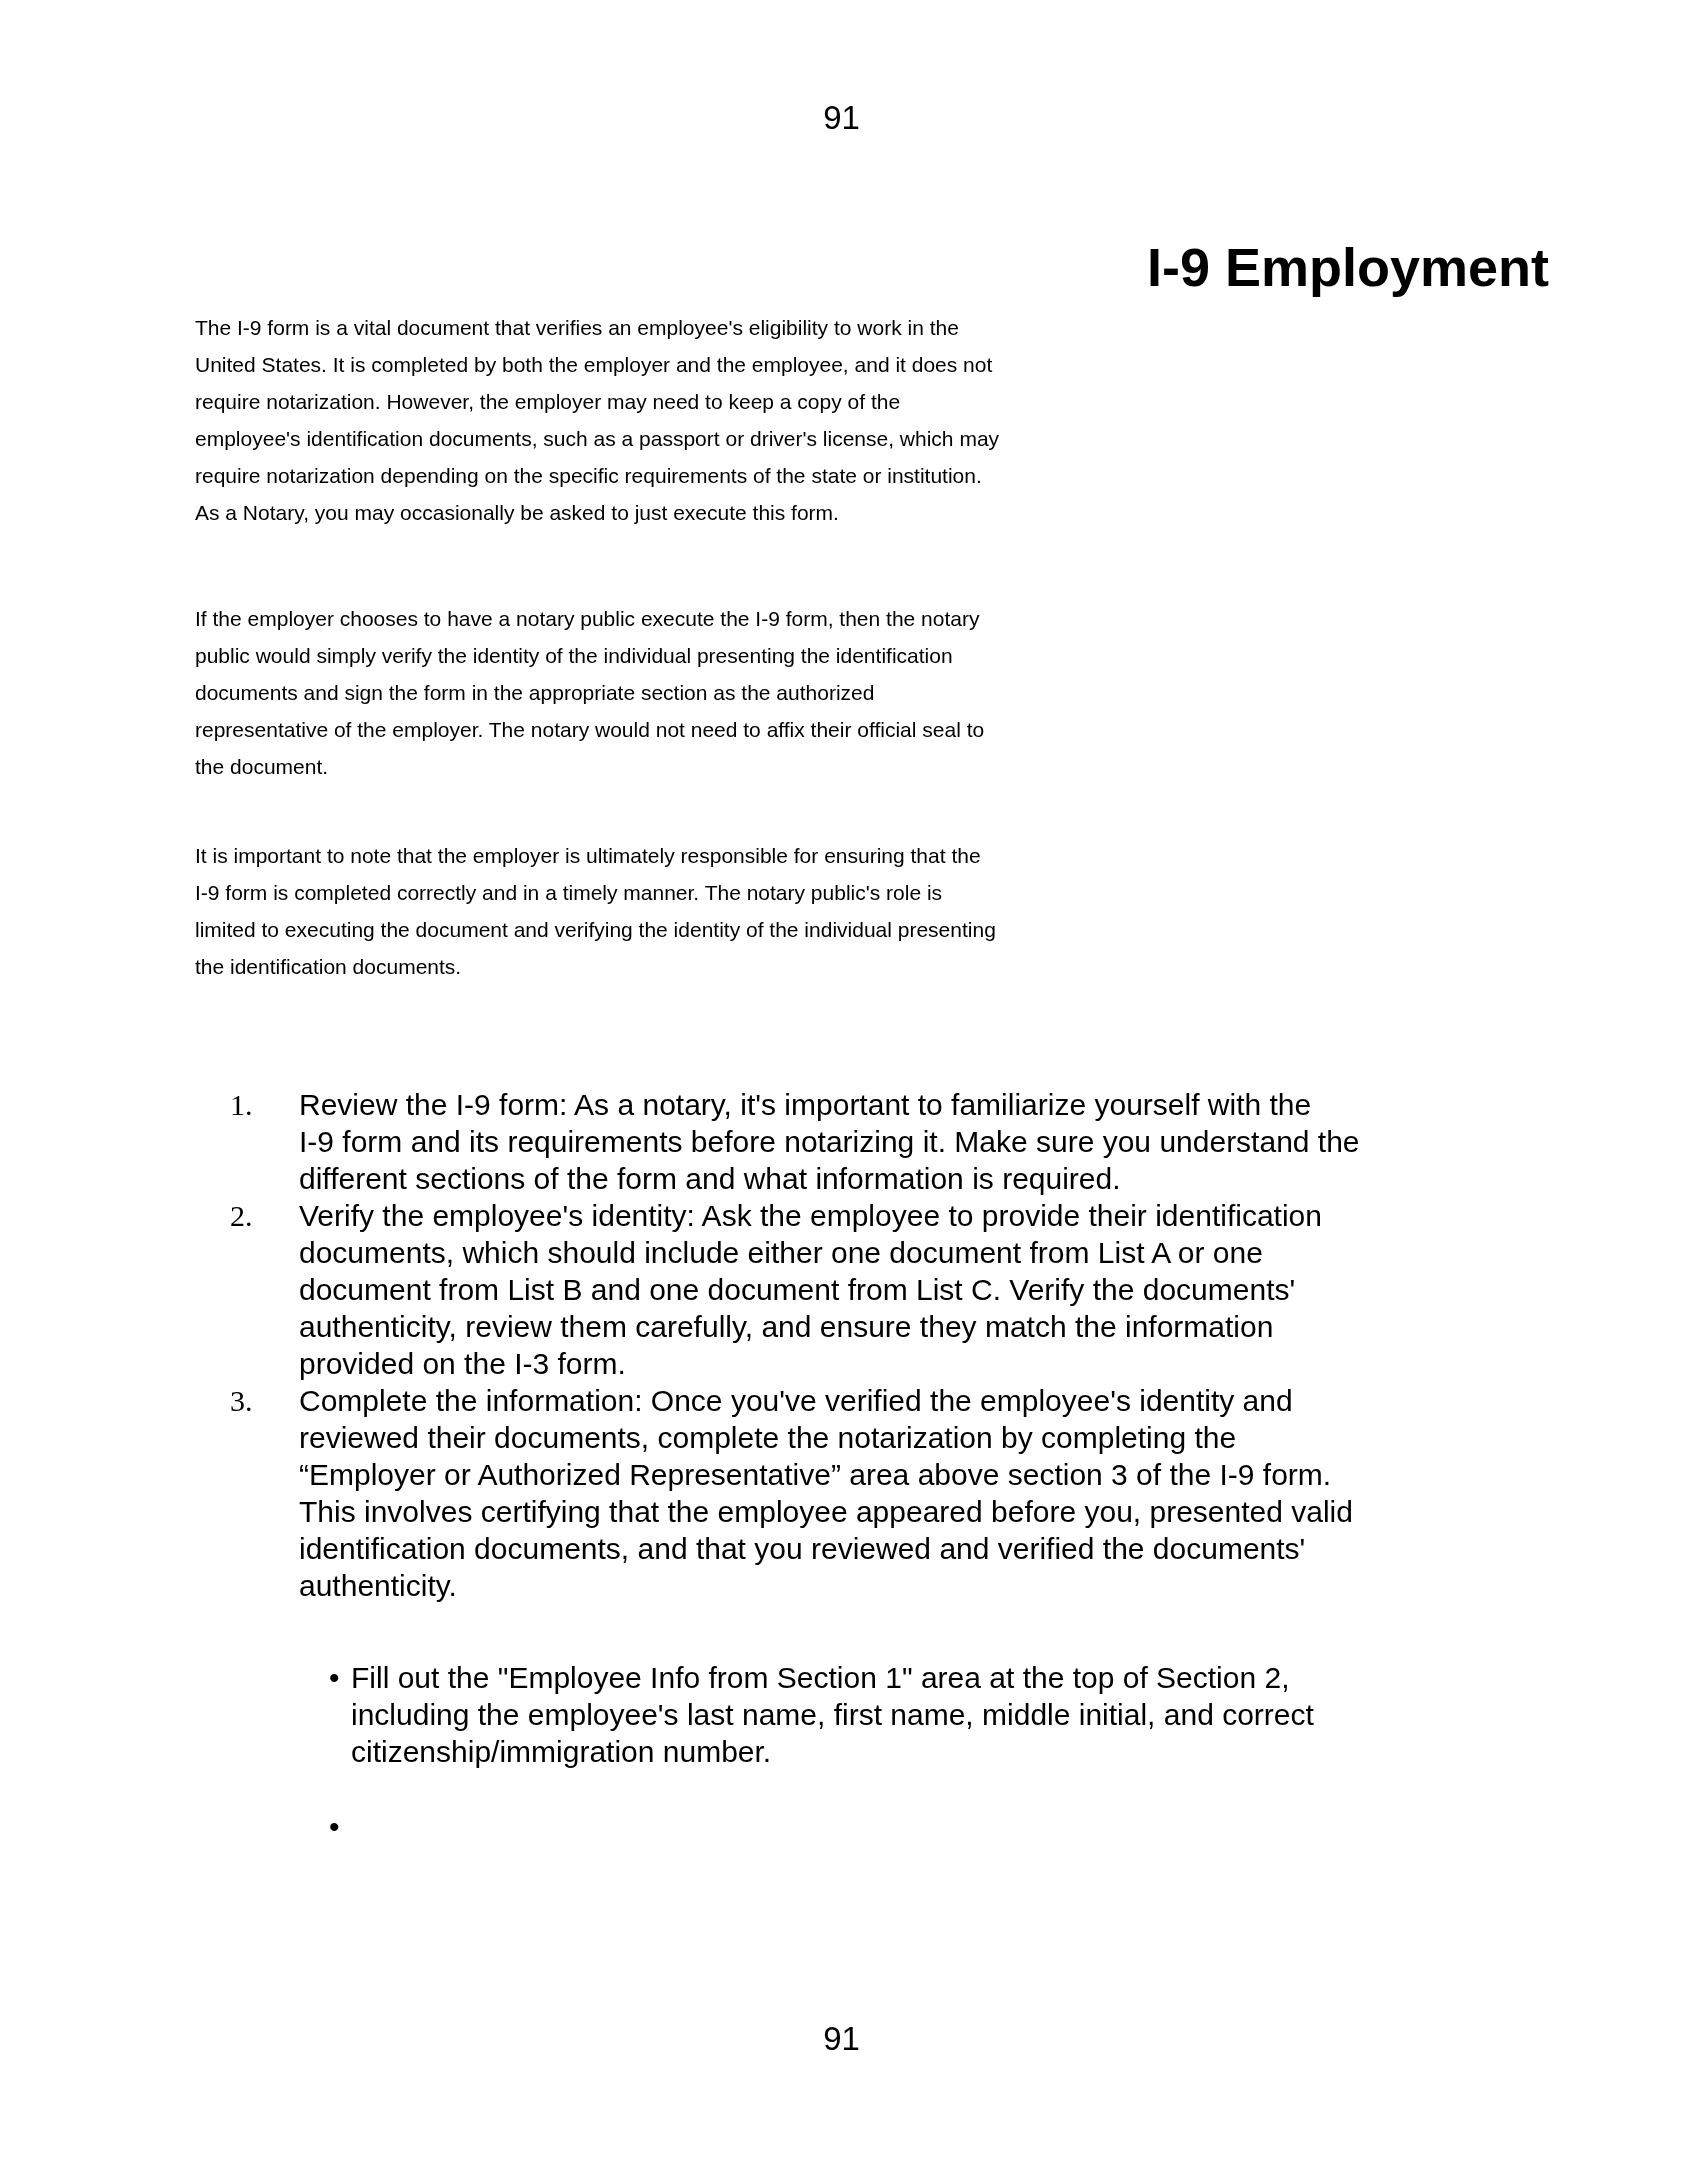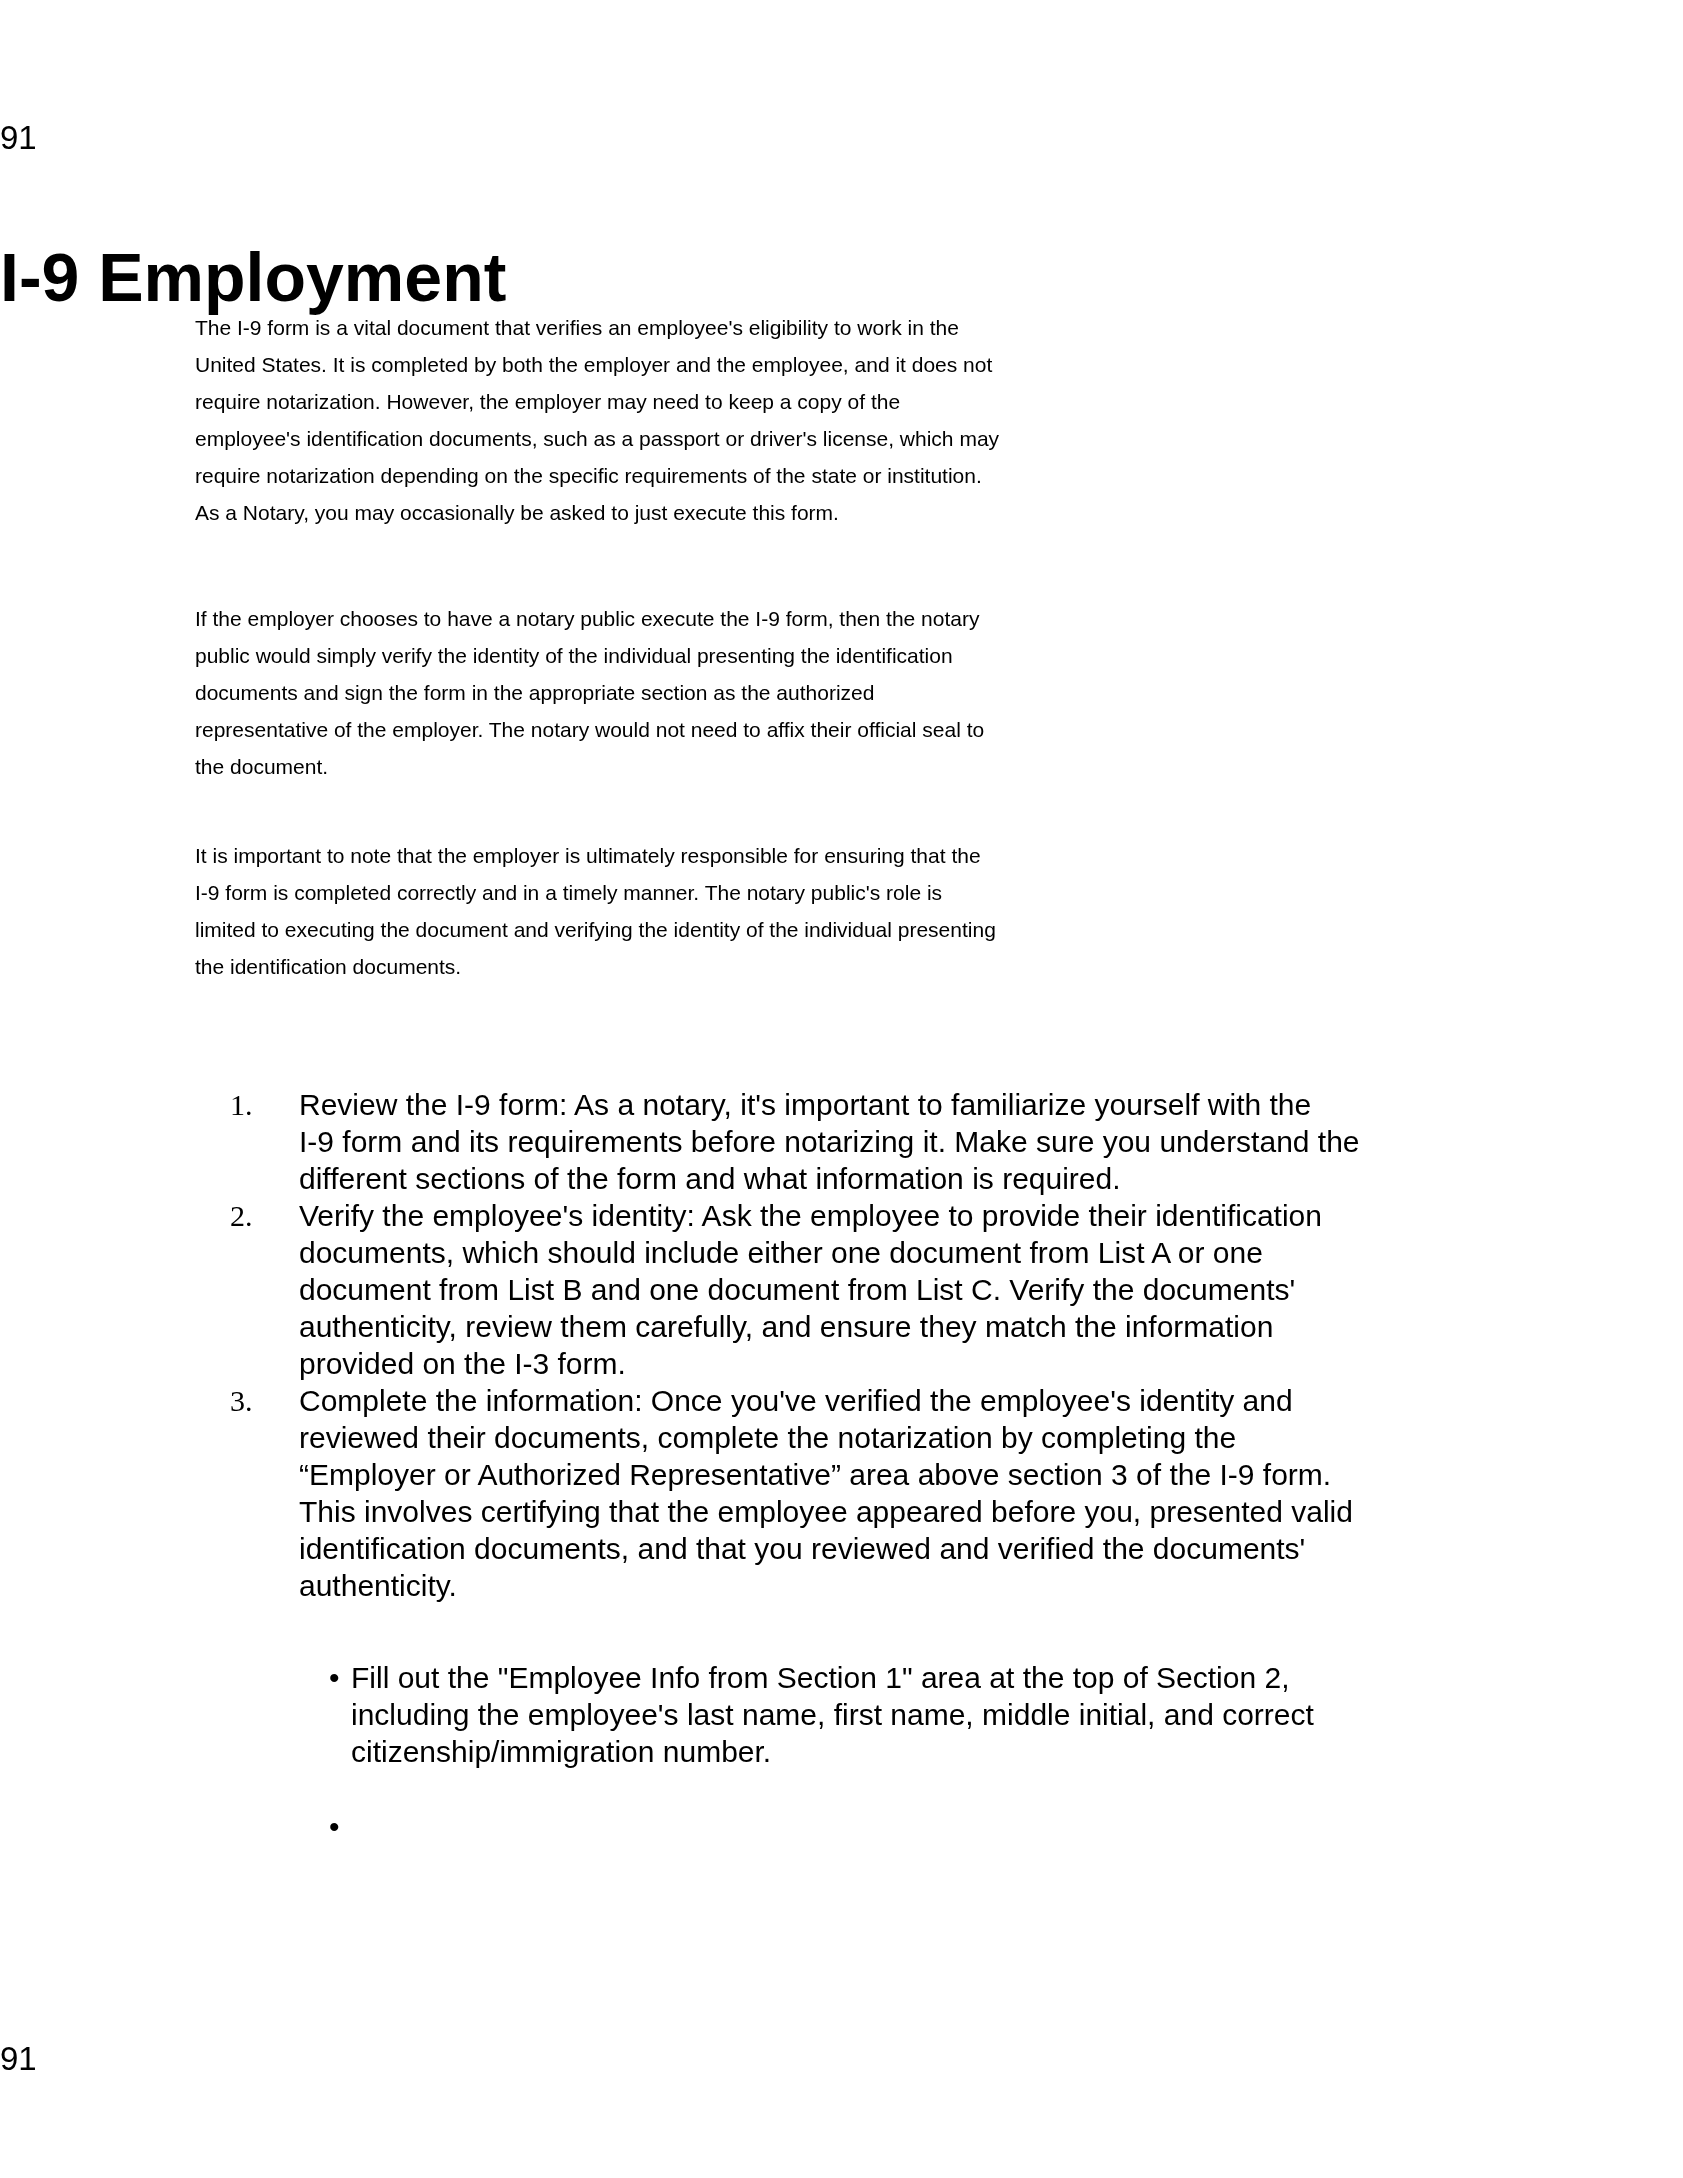--- a/index.html
+++ b/index.html
@@ -13,33 +13,33 @@
     height: 2178px;
     background: #ffffff;
     color: #000000;
     font-family: "Liberation Sans", sans-serif;
     overflow: hidden;
   }
   .pagenum {
     position: absolute;
     left: 0;
     width: 1683px;
+    text-align: center;
     font-size: 33px;
     line-height: 38px;
-    margin-top: 20px;
   }
   .pagenum-top { top: 99px; }
   .pagenum-bottom { top: 2020px; }
   .doc-title {
     position: absolute;
     top: 199px;
     left: 0;
     width: 1549px;
-    text-align: left;
-    font-size: 68px;
+    text-align: right;
+    font-size: 54px;
     line-height: 65px;
     font-weight: bold;
     letter-spacing: 0px;
   }
   .para {
     position: absolute;
     left: 195px;
     width: 1406px;
     font-size: 21px;
     line-height: 37px;

